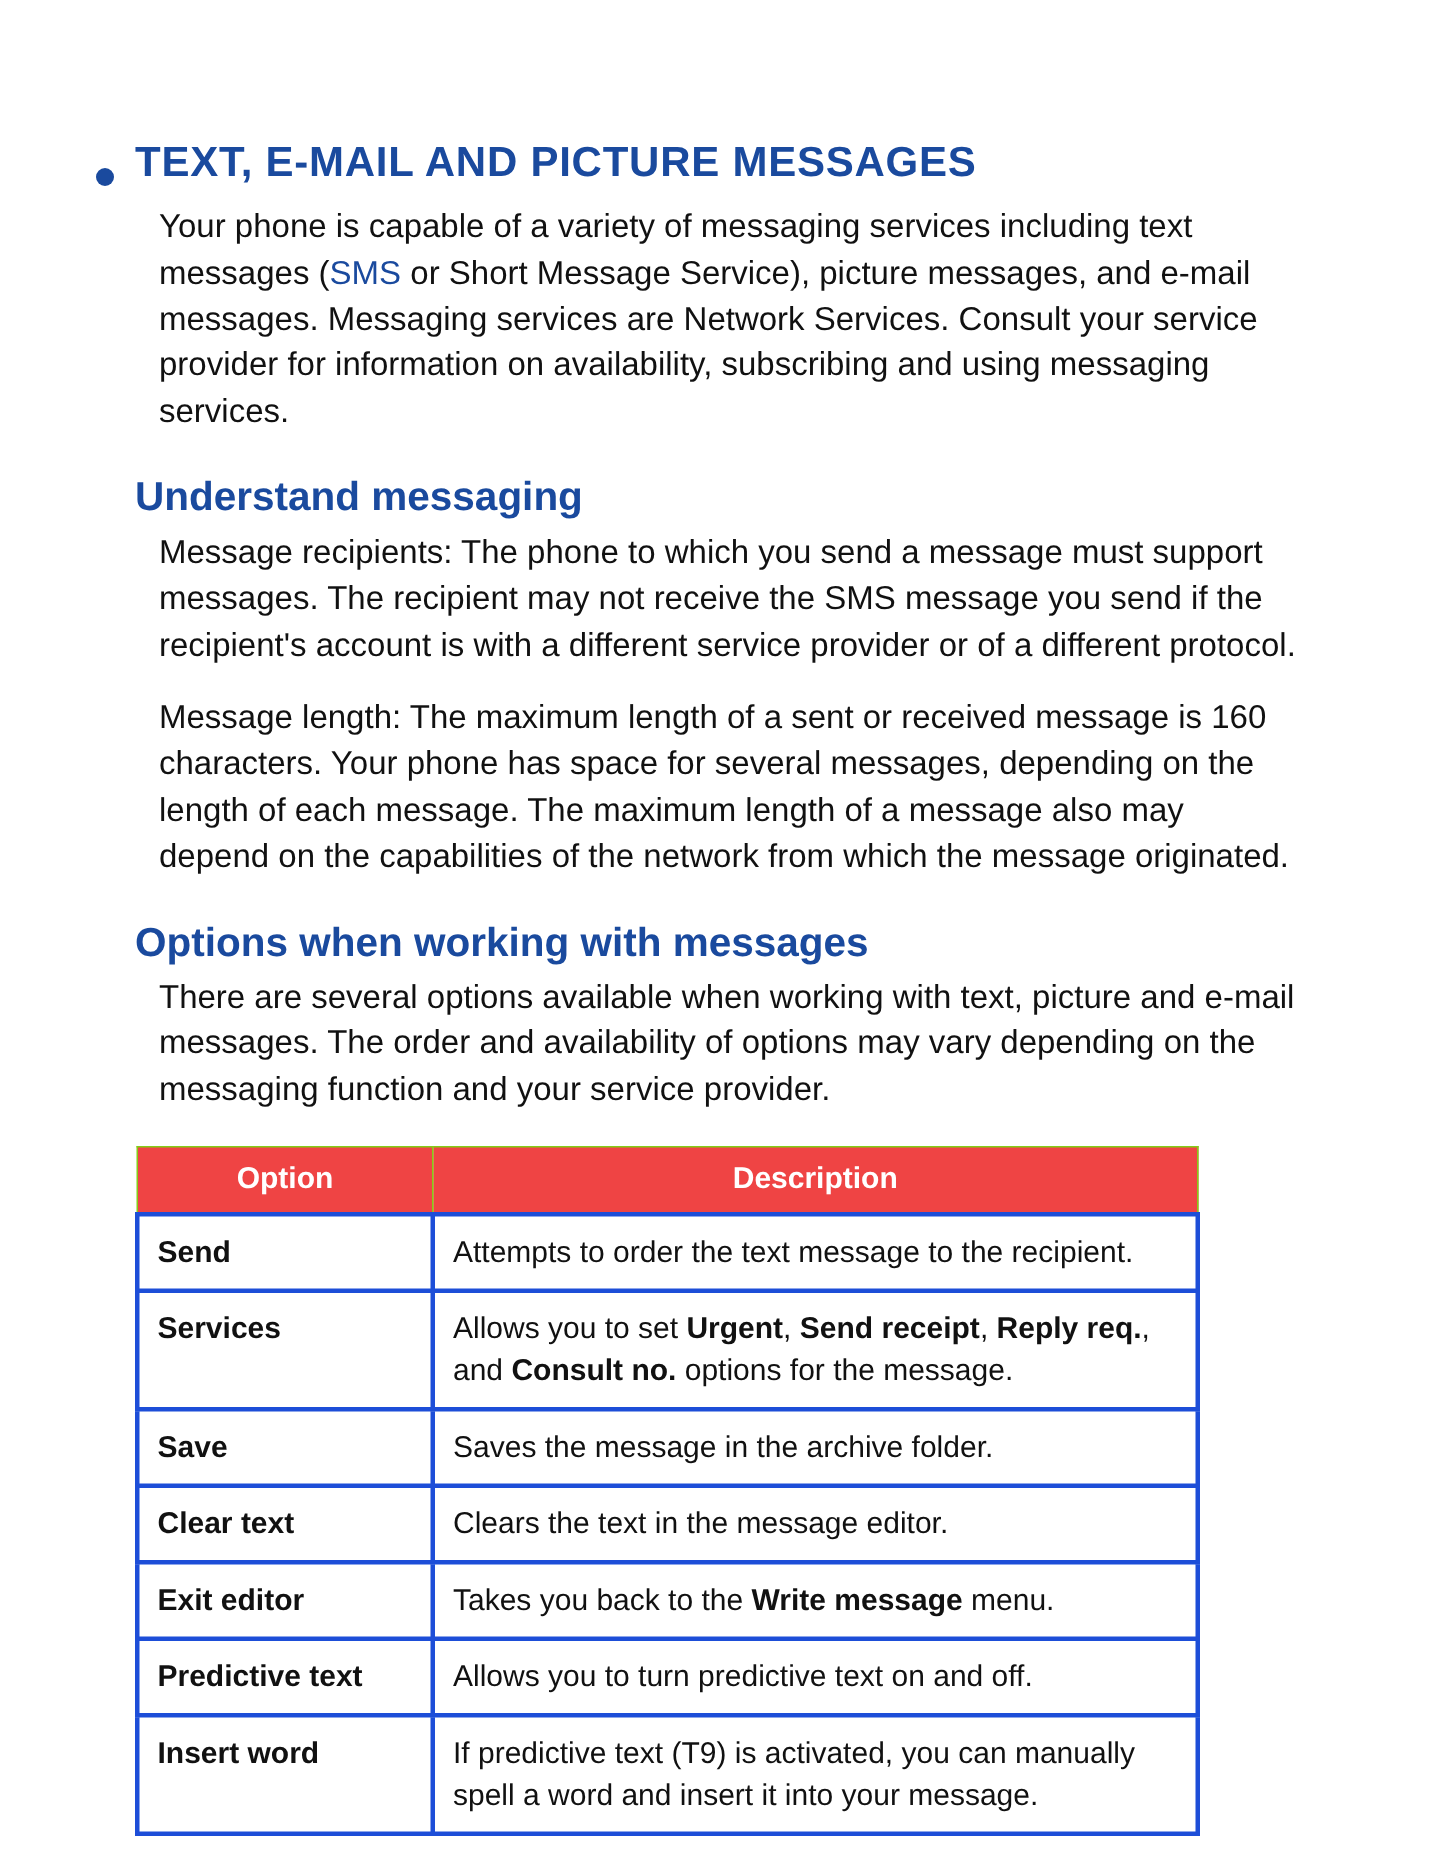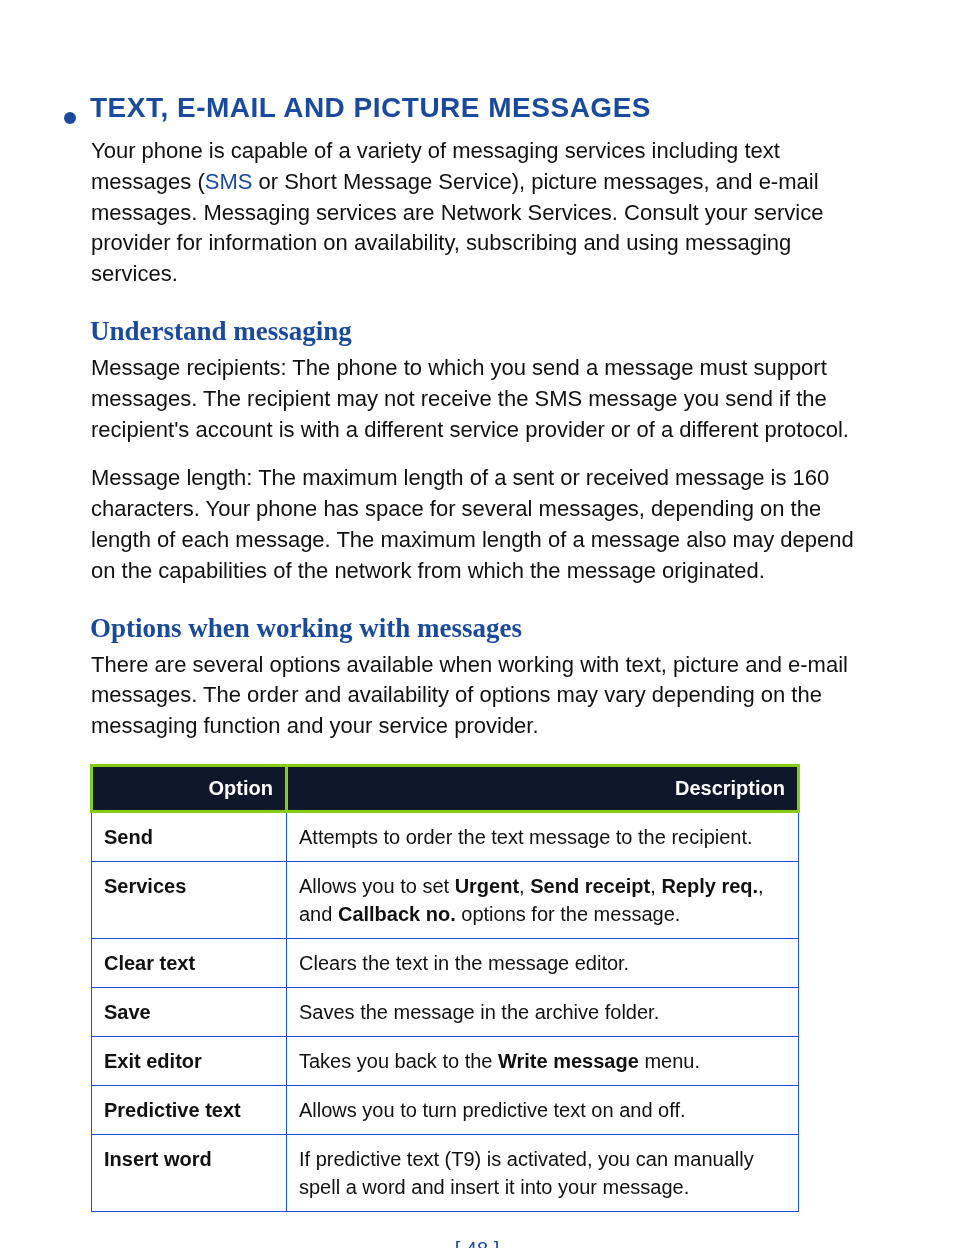--- a/index.html
+++ b/index.html
@@ -30,53 +30,53 @@
   }
   h1 {
     margin: 0;
     font-size: 28px;
     font-weight: 700;
     letter-spacing: 0.5px;
     color: #1a4a9e;
     font-family: "Trebuchet MS", Verdana, sans-serif;
   }
   .para {
-    margin: 0 0 18px 1px;
+    margin: 0 0 18px 16px;
     font-size: 22px;
     line-height: 1.4;
     color: #111;
     font-family: Verdana, "Trebuchet MS", sans-serif;
   }
   .link {
     color: #1a4a9e;
   }
   h2 {
     margin: 26px 0 6px 0;
     font-size: 27px;
     font-weight: 700;
     color: #1a4a9e;
-    font-family: Liberation Serif, serif;
+    font-family: Liberation Sans, sans-serif;
   }
   table.options {
     width: 710px;
     border-collapse: collapse;
     margin-top: 22px;
     font-size: 20px;
   }
   table.options th {
-    background: #0f172a;
+    background: #ef4444;
     color: #fff;
-    text-align: right;
+    text-align: center;
     font-weight: 700;
     padding: 10px 12px;
-    border: 3px solid #84cc16;
+    border: 1px solid #84cc16;
     font-family: "Trebuchet MS", Verdana, sans-serif;
   }
   table.options td {
-    border: 1px solid #1d4ed8;
+    border: 3px solid #1d4ed8;
     padding: 10px 12px;
     vertical-align: top;
     line-height: 1.4;
   }
   table.options td.opt {
     font-weight: 700;
     width: 170px;
     white-space: nowrap;
   }
   .pagenum {
@@ -115,29 +115,29 @@
         <th>Description</th>
       </tr>
     </thead>
     <tbody id="options-body">
         <tr>
           <td class="opt">Send</td>
           <td>Attempts to order the text message to the recipient.</td>
         </tr>
         <tr>
           <td class="opt">Services</td>
-          <td>Allows you to set <strong>Urgent</strong>, <strong>Send receipt</strong>, <strong>Reply req.</strong>, and <strong>Callback no.</strong> options for the message.</td>
+          <td>Allows you to set <strong>Urgent</strong>, <strong>Send receipt</strong>, <strong>Reply req.</strong>, and <strong>Consult no.</strong> options for the message.</td>
+        </tr>
+        <tr>
+          <td class="opt">Save</td>
+          <td>Saves the message in the archive folder.</td>
         </tr>
         <tr>
           <td class="opt">Clear text</td>
           <td>Clears the text in the message editor.</td>
-        </tr>
-        <tr>
-          <td class="opt">Save</td>
-          <td>Saves the message in the archive folder.</td>
         </tr>
         <tr>
           <td class="opt">Exit editor</td>
           <td>Takes you back to the <strong>Write message</strong> menu.</td>
         </tr>
         <tr>
           <td class="opt">Predictive text</td>
           <td>Allows you to turn predictive text on and off.</td>
         </tr>
         <tr>

